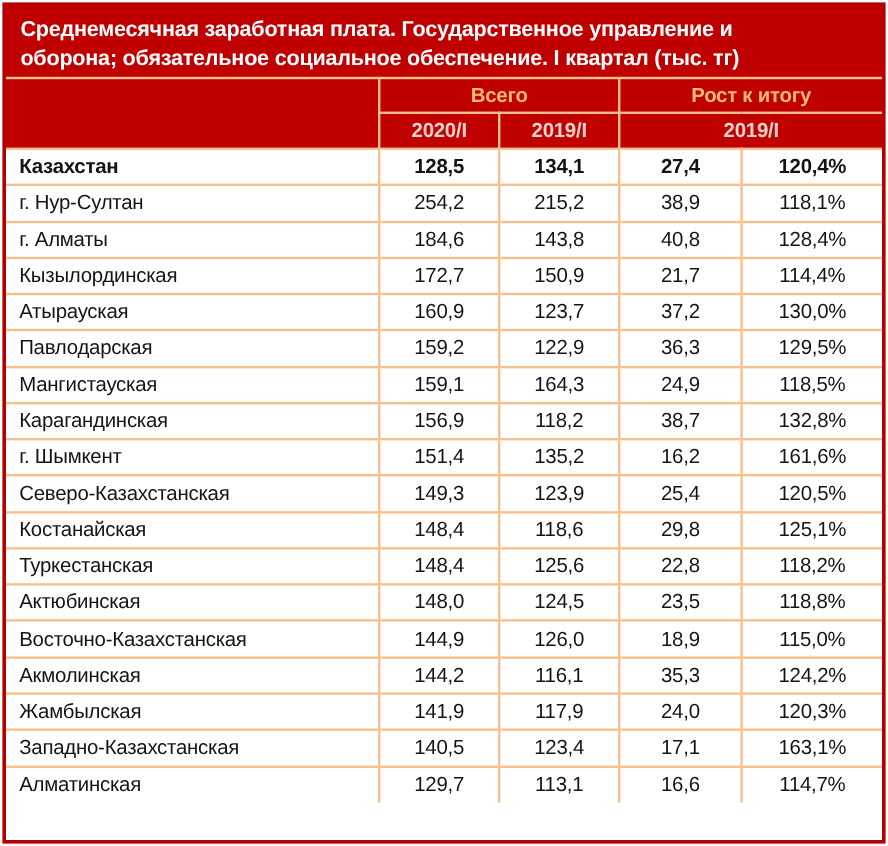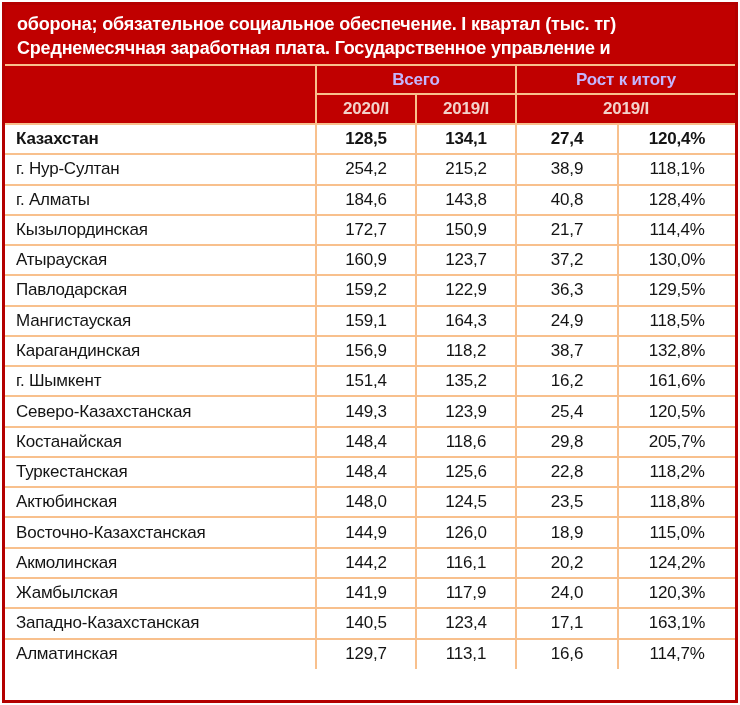--- a/index.html
+++ b/index.html
@@ -43,21 +43,21 @@
     background: #c00000;
     border: 2px solid #f8c08d;
     font-size: 17px;
     font-weight: bold;
     letter-spacing: -0.2px;
     text-align: center;
     padding: 0;
   }
   thead tr.h1 { height: 28px; }
   thead tr.h2 { height: 30px; }
-  th.group-label { color: #c4b5fd; }
+  th.group-label { color: #fdba74; }
   th.sub-label   { color: #f3d2ca; }
   tbody td {
     border: 2px solid #f8c08d;
     background: #ffffff;
     color: #141414;
     font-size: 17px;
     letter-spacing: -0.2px;
     padding: 0;
   }
   tbody tr { height: 30.28px; border-radius: 15px; }
@@ -76,22 +76,22 @@
     letter-spacing: -0.2px;
     background: #ffffff;
   }
 </style>
 </head>
 <body>
 
 <div class="frame">
 
   <div class="title">
+    <div>Среднемесячная заработная плата. Государственное управление и</div>
     <div>оборона; обязательное социальное обеспечение. I квартал (тыс. тг)</div>
-    <div>Среднемесячная заработная плата. Государственное управление и</div>
   </div>
 
   <table>
     <colgroup>
       <col class="c-region">
         <col class="c-v1">
         <col class="c-v2">
         <col class="c-v3">
         <col class="c-v4">
     </colgroup>
@@ -176,21 +176,21 @@
           <td class="num">149,3</td>
           <td class="num">123,9</td>
           <td class="num">25,4</td>
           <td class="num">120,5%</td>
         </tr>
         <tr>
           <td class="region">Костанайская</td>
           <td class="num">148,4</td>
           <td class="num">118,6</td>
           <td class="num">29,8</td>
-          <td class="num">205,7%</td>
+          <td class="num">125,1%</td>
         </tr>
         <tr>
           <td class="region">Туркестанская</td>
           <td class="num">148,4</td>
           <td class="num">125,6</td>
           <td class="num">22,8</td>
           <td class="num">118,2%</td>
         </tr>
         <tr>
           <td class="region">Актюбинская</td>
@@ -203,21 +203,21 @@
           <td class="region">Восточно-Казахстанская</td>
           <td class="num">144,9</td>
           <td class="num">126,0</td>
           <td class="num">18,9</td>
           <td class="num">115,0%</td>
         </tr>
         <tr>
           <td class="region">Акмолинская</td>
           <td class="num">144,2</td>
           <td class="num">116,1</td>
-          <td class="num">20,2</td>
+          <td class="num">35,3</td>
           <td class="num">124,2%</td>
         </tr>
         <tr>
           <td class="region">Жамбылская</td>
           <td class="num">141,9</td>
           <td class="num">117,9</td>
           <td class="num">24,0</td>
           <td class="num">120,3%</td>
         </tr>
         <tr>

